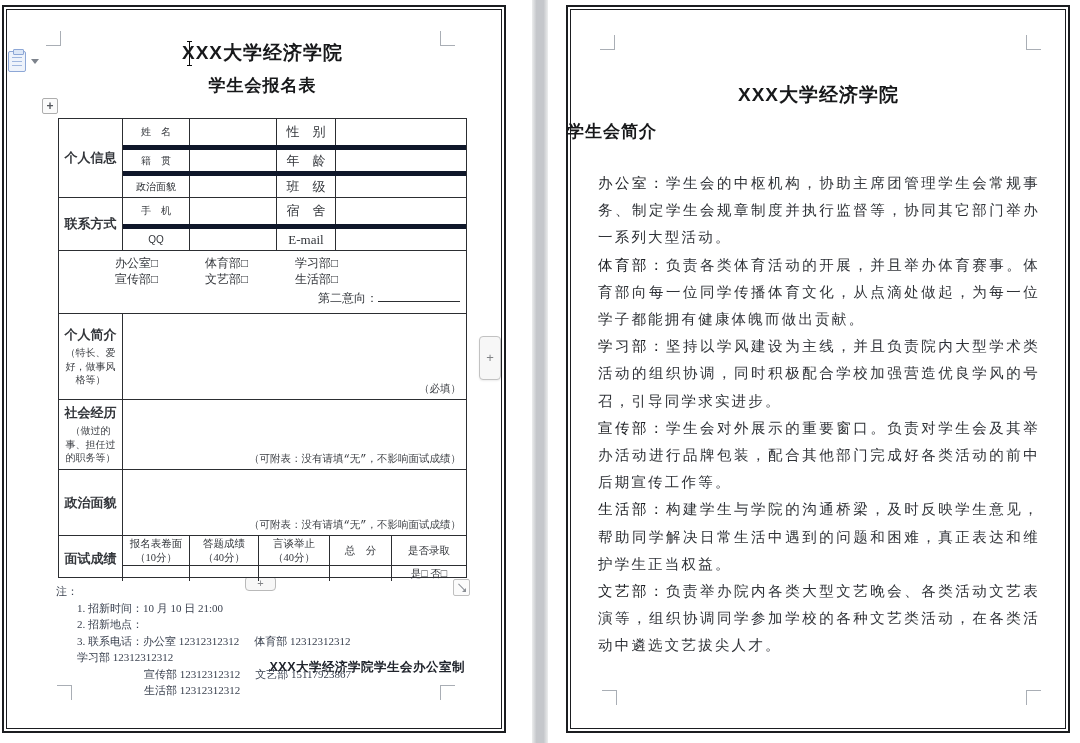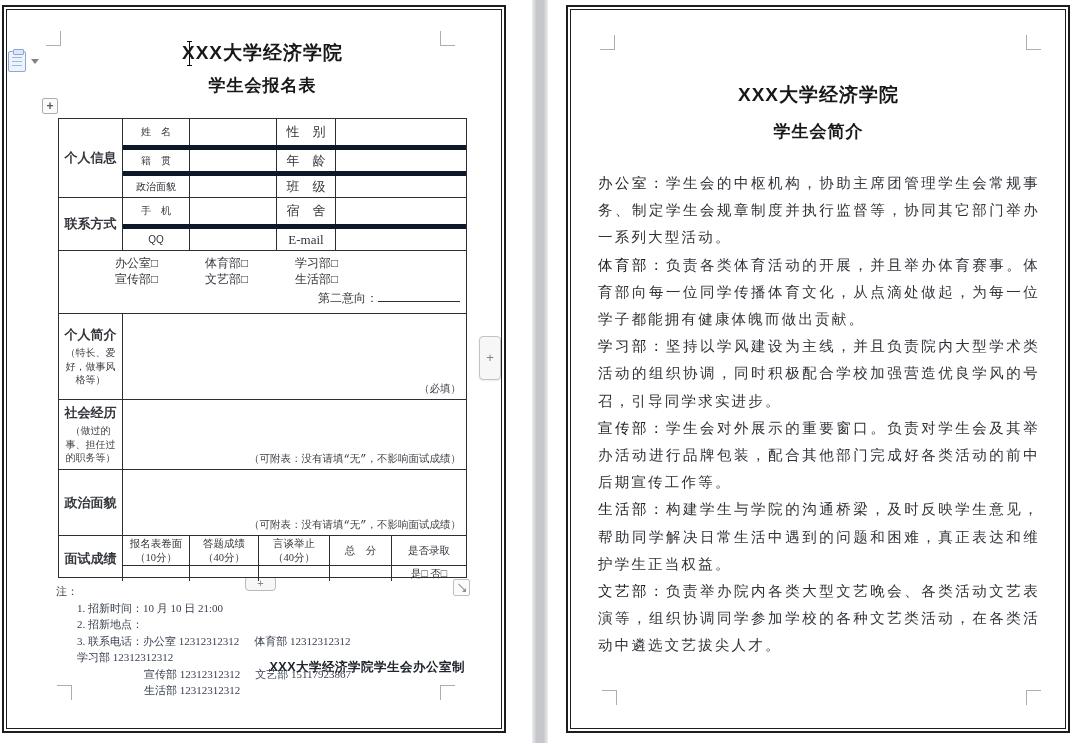--- a/index.html
+++ b/index.html
@@ -95,21 +95,21 @@
     color:#3b4250; line-height:16.5px; font-family:"Liberation Serif",serif; }
   .notes .nline { margin-left:21px; }
   .notes .phone { display:inline-block; margin-right:15px; }
   .notes .cont { margin-left:88px; }
   .p1-footer { position:absolute; left:58px; top:659px; width:407px; text-align:right;
     font-size:12.5px; font-weight:bold; color:#20242c; letter-spacing:.5px; }
 
   
   .p2-title1 { position:absolute; left:567px; top:82px; width:503px; text-align:center;
     font-size:19px; font-weight:bold; color:#17181a; letter-spacing:1px; }
-  .p2-title2 { position:absolute; left:567px; top:120px; width:503px; text-align:center;
+  .p2-title2 { position:absolute; left:567px; top:120px; width:503px; text-align:left;
     font-size:17px; font-weight:bold; color:#17181a; letter-spacing:1px; }
   .p2-body { position:absolute; left:598px; top:170px; width:442px;
     font-size:14.5px; line-height:27.2px; color:#303338; letter-spacing:2.2px;
     text-align:justify; font-family:"Liberation Serif",serif; }
   .p2-body p { margin:0; }
   .p2-body .lead { font-weight:normal; color:#1c1e22; }
 </style>
 </head>
 <body>
 

